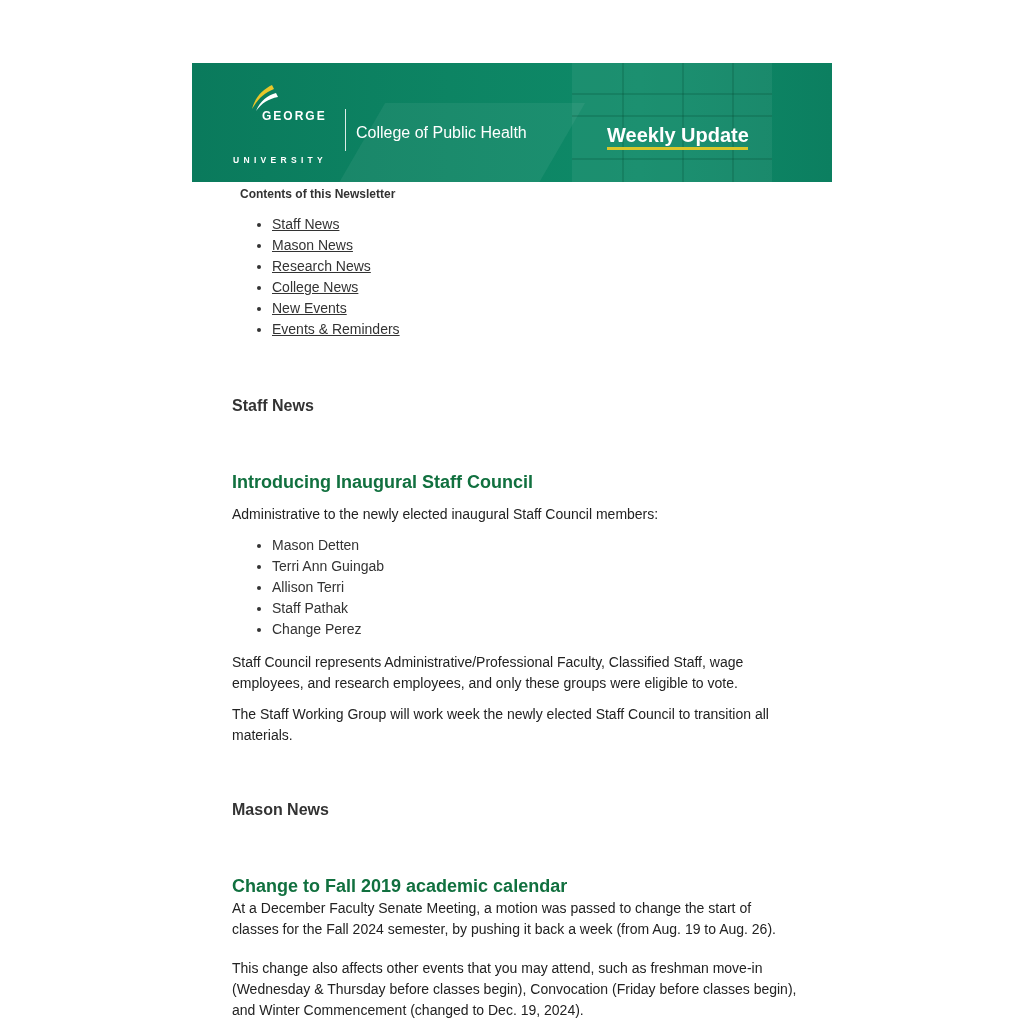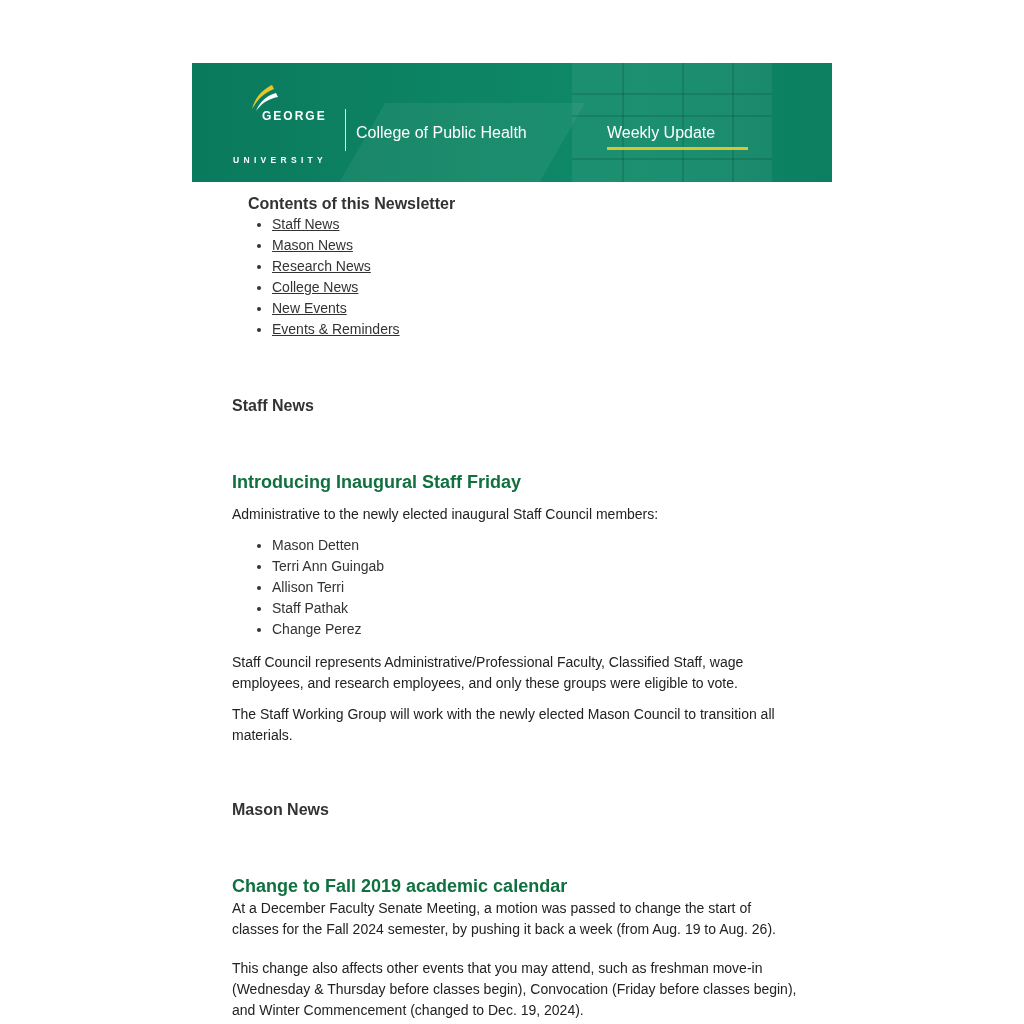--- a/index.html
+++ b/index.html
@@ -11,24 +11,24 @@
       margin-top: 48px;
     }
     .bldg { position: absolute; background: rgba(255,255,255,0.06); }
     .bldg-line { position: absolute; background: rgba(0,60,40,0.18); }
     .logo { position: absolute; left: 40px; top: 20px; width: 110px; height: 90px; }
     .logo-george { position: absolute; left: 30px; top: 26px; font-family: "Liberation Sans", sans-serif; font-weight: bold; font-size: 12px; letter-spacing: 2px; color: #ffffff; }
     .logo-mason { position: absolute; left: 0px; top: 33px; font-family: "Liberation Serif", serif; font-weight: bold; font-size: 36px; letter-spacing: -1px; color: #ffffff; line-height: 36px; }
     .logo-univ { position: absolute; left: 1px; top: 72px; font-family: "Liberation Sans", sans-serif; font-weight: bold; font-size: 8.5px; letter-spacing: 4.3px; color: #ffffff; }
     .logo-divider { position: absolute; left: 153px; top: 46px; width: 1px; height: 42px; background: rgba(255,255,255,0.85); }
     .college-name { position: absolute; left: 164px; top: 61px; font-size: 16px; color: #ffffff; }
-    .weekly { position: absolute; left: 415px; top: 61px; font-size: 16px; font-weight: normal; color: #ffffff; }
+    .weekly { position: absolute; left: 415px; top: 61px; font-size: 20px; font-weight: bold; color: #ffffff; }
     .weekly-underline { position: absolute; left: 415px; top: 84px; width: 141px; height: 3px; background: #d8c62b; }
     .content { position: absolute; left: 232px; top: 0; width: 560px; }
-    .h-contents { position: absolute; top: 179px; font-size: 16px; font-weight: bold; color: #333333; margin: 16px; }
+    .h-contents { position: absolute; top: 179px; font-size: 12px; font-weight: bold; color: #333333; margin: 8px; }
     ul.list { position: absolute; margin: 0; padding: 0 0 0 40px; list-style: disc; font-size: 14px; line-height: 21px; }
     ul.list li { color: #333333; }
     ul.list a { color: #333333; text-decoration: underline; }
     .h-section { position: absolute; font-size: 16px; font-weight: bold; color: #333333; margin: 0; }
     .h-article { position: absolute; font-size: 18px; font-weight: bold; color: #11703f; margin: 0; }
     .p { position: absolute; margin: 0; font-size: 14px; line-height: 21px; color: #222222; width: 565px; }
   </style>
 </head>
 <body>
 
@@ -62,29 +62,29 @@
   <ul class="list" style="top:214px;">
     <li><a href="#">Staff News</a></li>
     <li><a href="#">Mason News</a></li>
     <li><a href="#">Research News</a></li>
     <li><a href="#">College News</a></li>
     <li><a href="#">New Events</a></li>
     <li><a href="#">Events &amp; Reminders</a></li>
   </ul>
 
   <h2 class="h-section" style="top:397px;">Staff News</h2>
-  <h3 class="h-article" style="top:472px;">Introducing Inaugural Staff Friday</h3>
+  <h3 class="h-article" style="top:472px;">Introducing Inaugural Staff Council</h3>
   <p class="p" style="top:504px;">Administrative to the newly elected inaugural Staff Council members:</p>
   <ul class="list" style="top:535px;">
     <li>Mason Detten</li>
     <li>Terri Ann Guingab</li>
     <li>Allison Terri</li>
     <li>Staff Pathak</li>
     <li>Change Perez</li>
   </ul>
   <p class="p" style="top:652px;">Staff Council represents Administrative/Professional Faculty, Classified Staff, wage employees, and research employees, and only these groups were eligible to vote.</p>
-  <p class="p" style="top:704px;">The Staff Working Group will work with the newly elected Mason Council to transition all materials.</p>
+  <p class="p" style="top:704px;">The Staff Working Group will work week the newly elected Staff Council to transition all materials.</p>
 
   <h2 class="h-section" style="top:801px;">Mason News</h2>
   <h3 class="h-article" style="top:876px;">Change to Fall 2019 academic calendar</h3>
   <p class="p" style="top:898px;">At a December Faculty Senate Meeting, a motion was passed to change the start of classes for the Fall 2024 semester, by pushing it back a week (from Aug. 19 to Aug. 26).</p>
   <p class="p" style="top:958px;">This change also affects other events that you may attend, such as freshman move-in (Wednesday &amp; Thursday before classes begin), Convocation (Friday before classes begin), and Winter Commencement (changed to Dec. 19, 2024).</p>
 </div>
 
 </body></html>

